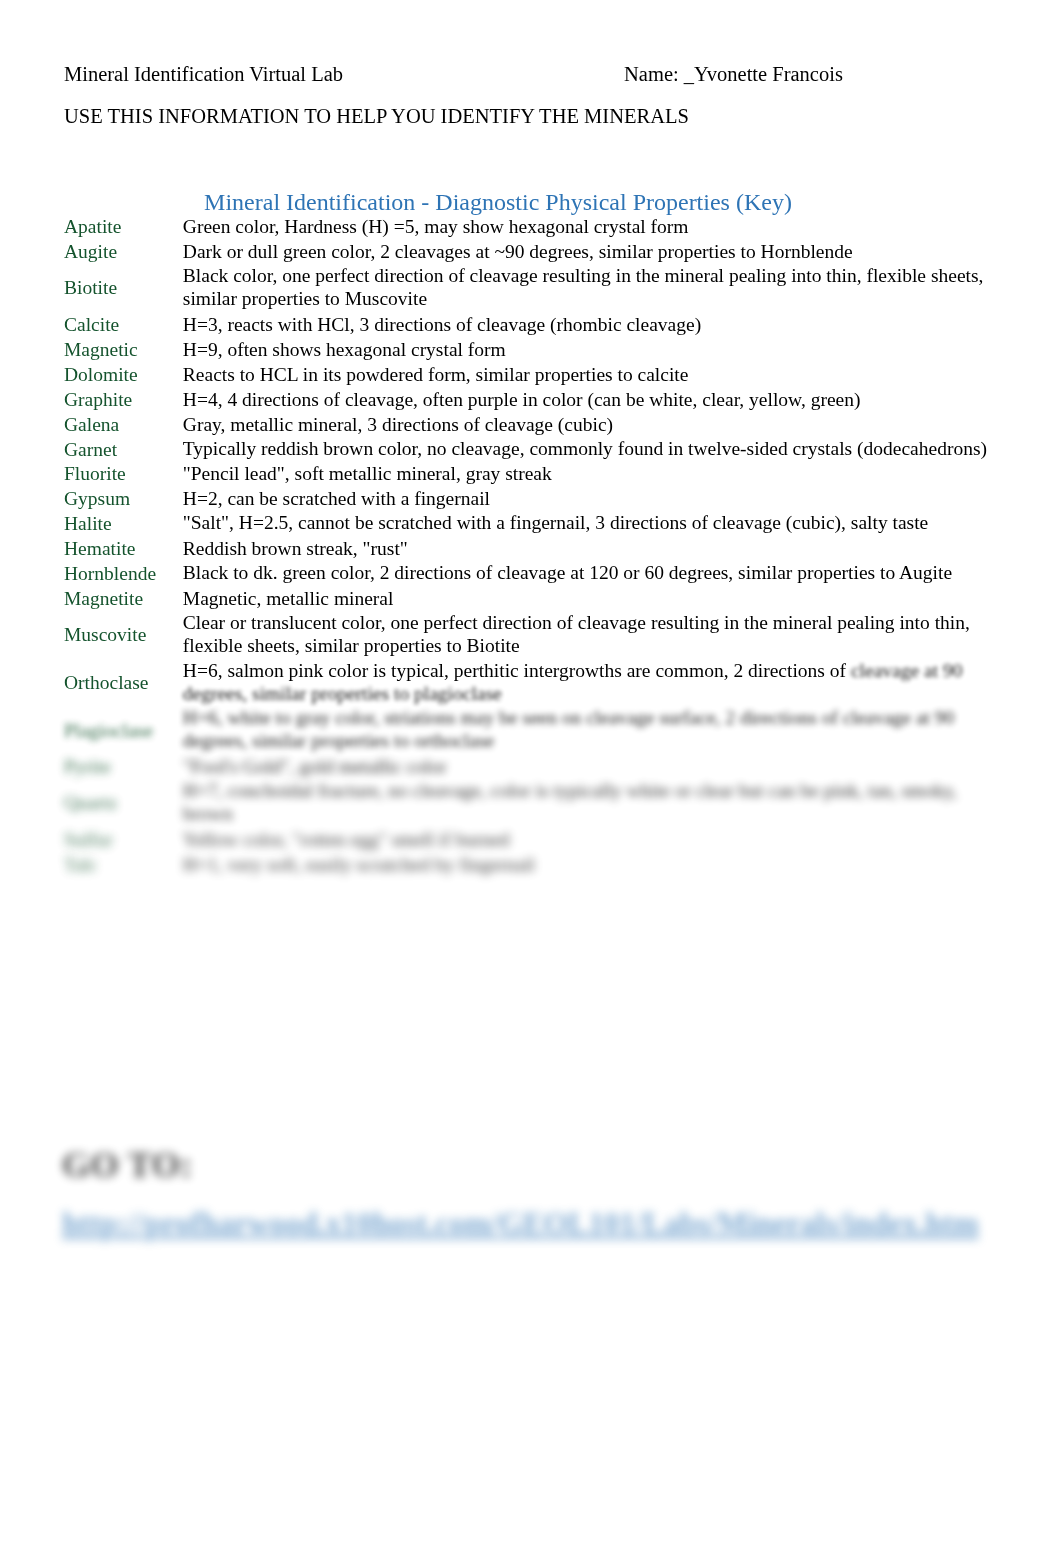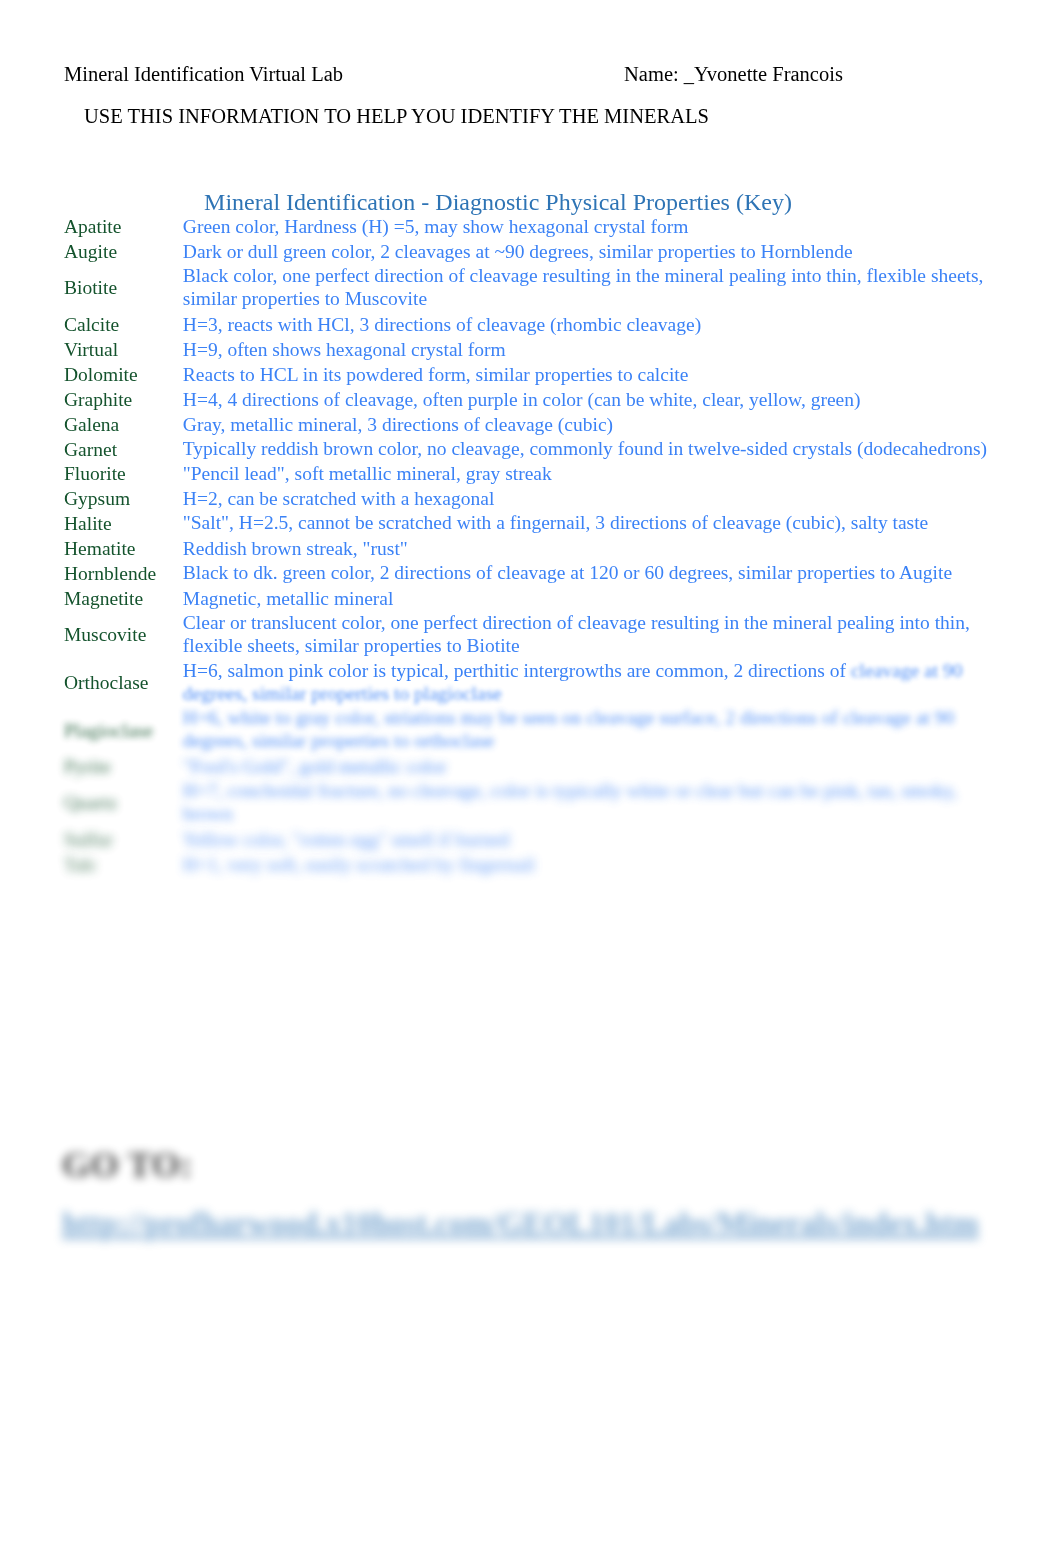--- a/index.html
+++ b/index.html
@@ -40,21 +40,20 @@
     white-space: nowrap;
   }
 
   .instruction {
     position: absolute;
     left: 64px;
     top: 104px;
     font-size: 20.5px;
     line-height: 1.25;
     white-space: nowrap;
-    margin-left: 20px;
   }
 
   
   .table-title {
     position: absolute;
     left: 64px;
     top: 187px;
     width: 868px;
     text-align: center;
     color: #2E74B5;
@@ -76,21 +75,21 @@
     line-height: 1.18;
   }
   .col-name {
     width: 113px;
     color: #14532d;
     padding-right: 6px !important;
     white-space: nowrap;
   }
   .col-desc {
     width: 821px;
-    color: #3b82f6;
+    color: #000000;
     padding-top: 1px !important;
     padding-bottom: 1px !important;
   }
   .row-tall .col-desc { line-height: 1.17; }
   .blur-2 { filter: blur(3.4px); opacity: 0.88; }
   .blur-3 { filter: blur(4.0px); opacity: 0.85; }
   .blur-4 { filter: blur(4.4px); opacity: 0.82; }
   .blur-5 { filter: blur(4.8px); opacity: 0.80; }
   .blur-6 { filter: blur(5.0px); opacity: 0.78; }
   .fade-line-clear { filter: none; }
@@ -151,21 +150,21 @@
         </tr>
         <tr class="row-tall">
           <td class="col-name">Biotite</td>
           <td class="col-desc">Black color, one perfect direction of cleavage resulting in the mineral pealing into thin, flexible sheets, similar properties to Muscovite</td>
         </tr>
         <tr>
           <td class="col-name">Calcite</td>
           <td class="col-desc">H=3, reacts with HCl, 3 directions of cleavage (rhombic cleavage)</td>
         </tr>
         <tr>
-          <td class="col-name">Virtual</td>
+          <td class="col-name">Magnetic</td>
           <td class="col-desc">H=9, often shows hexagonal crystal form</td>
         </tr>
         <tr>
           <td class="col-name">Dolomite</td>
           <td class="col-desc">Reacts to HCL in its powdered form, similar properties to calcite</td>
         </tr>
         <tr>
           <td class="col-name">Graphite</td>
           <td class="col-desc">H=4, 4 directions of cleavage, often purple in color (can be white, clear, yellow, green)</td>
         </tr>
@@ -176,21 +175,21 @@
         <tr class="row-tall">
           <td class="col-name">Garnet</td>
           <td class="col-desc">Typically reddish brown color, no cleavage, commonly found in twelve-sided crystals (dodecahedrons)</td>
         </tr>
         <tr>
           <td class="col-name">Fluorite</td>
           <td class="col-desc">"Pencil lead", soft metallic mineral, gray streak</td>
         </tr>
         <tr>
           <td class="col-name">Gypsum</td>
-          <td class="col-desc">H=2, can be scratched with a hexagonal</td>
+          <td class="col-desc">H=2, can be scratched with a fingernail</td>
         </tr>
         <tr class="row-tall">
           <td class="col-name">Halite</td>
           <td class="col-desc">"Salt", H=2.5, cannot be scratched with a fingernail, 3 directions of cleavage (cubic), salty taste</td>
         </tr>
         <tr>
           <td class="col-name">Hematite</td>
           <td class="col-desc">Reddish brown streak, "rust"</td>
         </tr>
         <tr class="row-tall">

